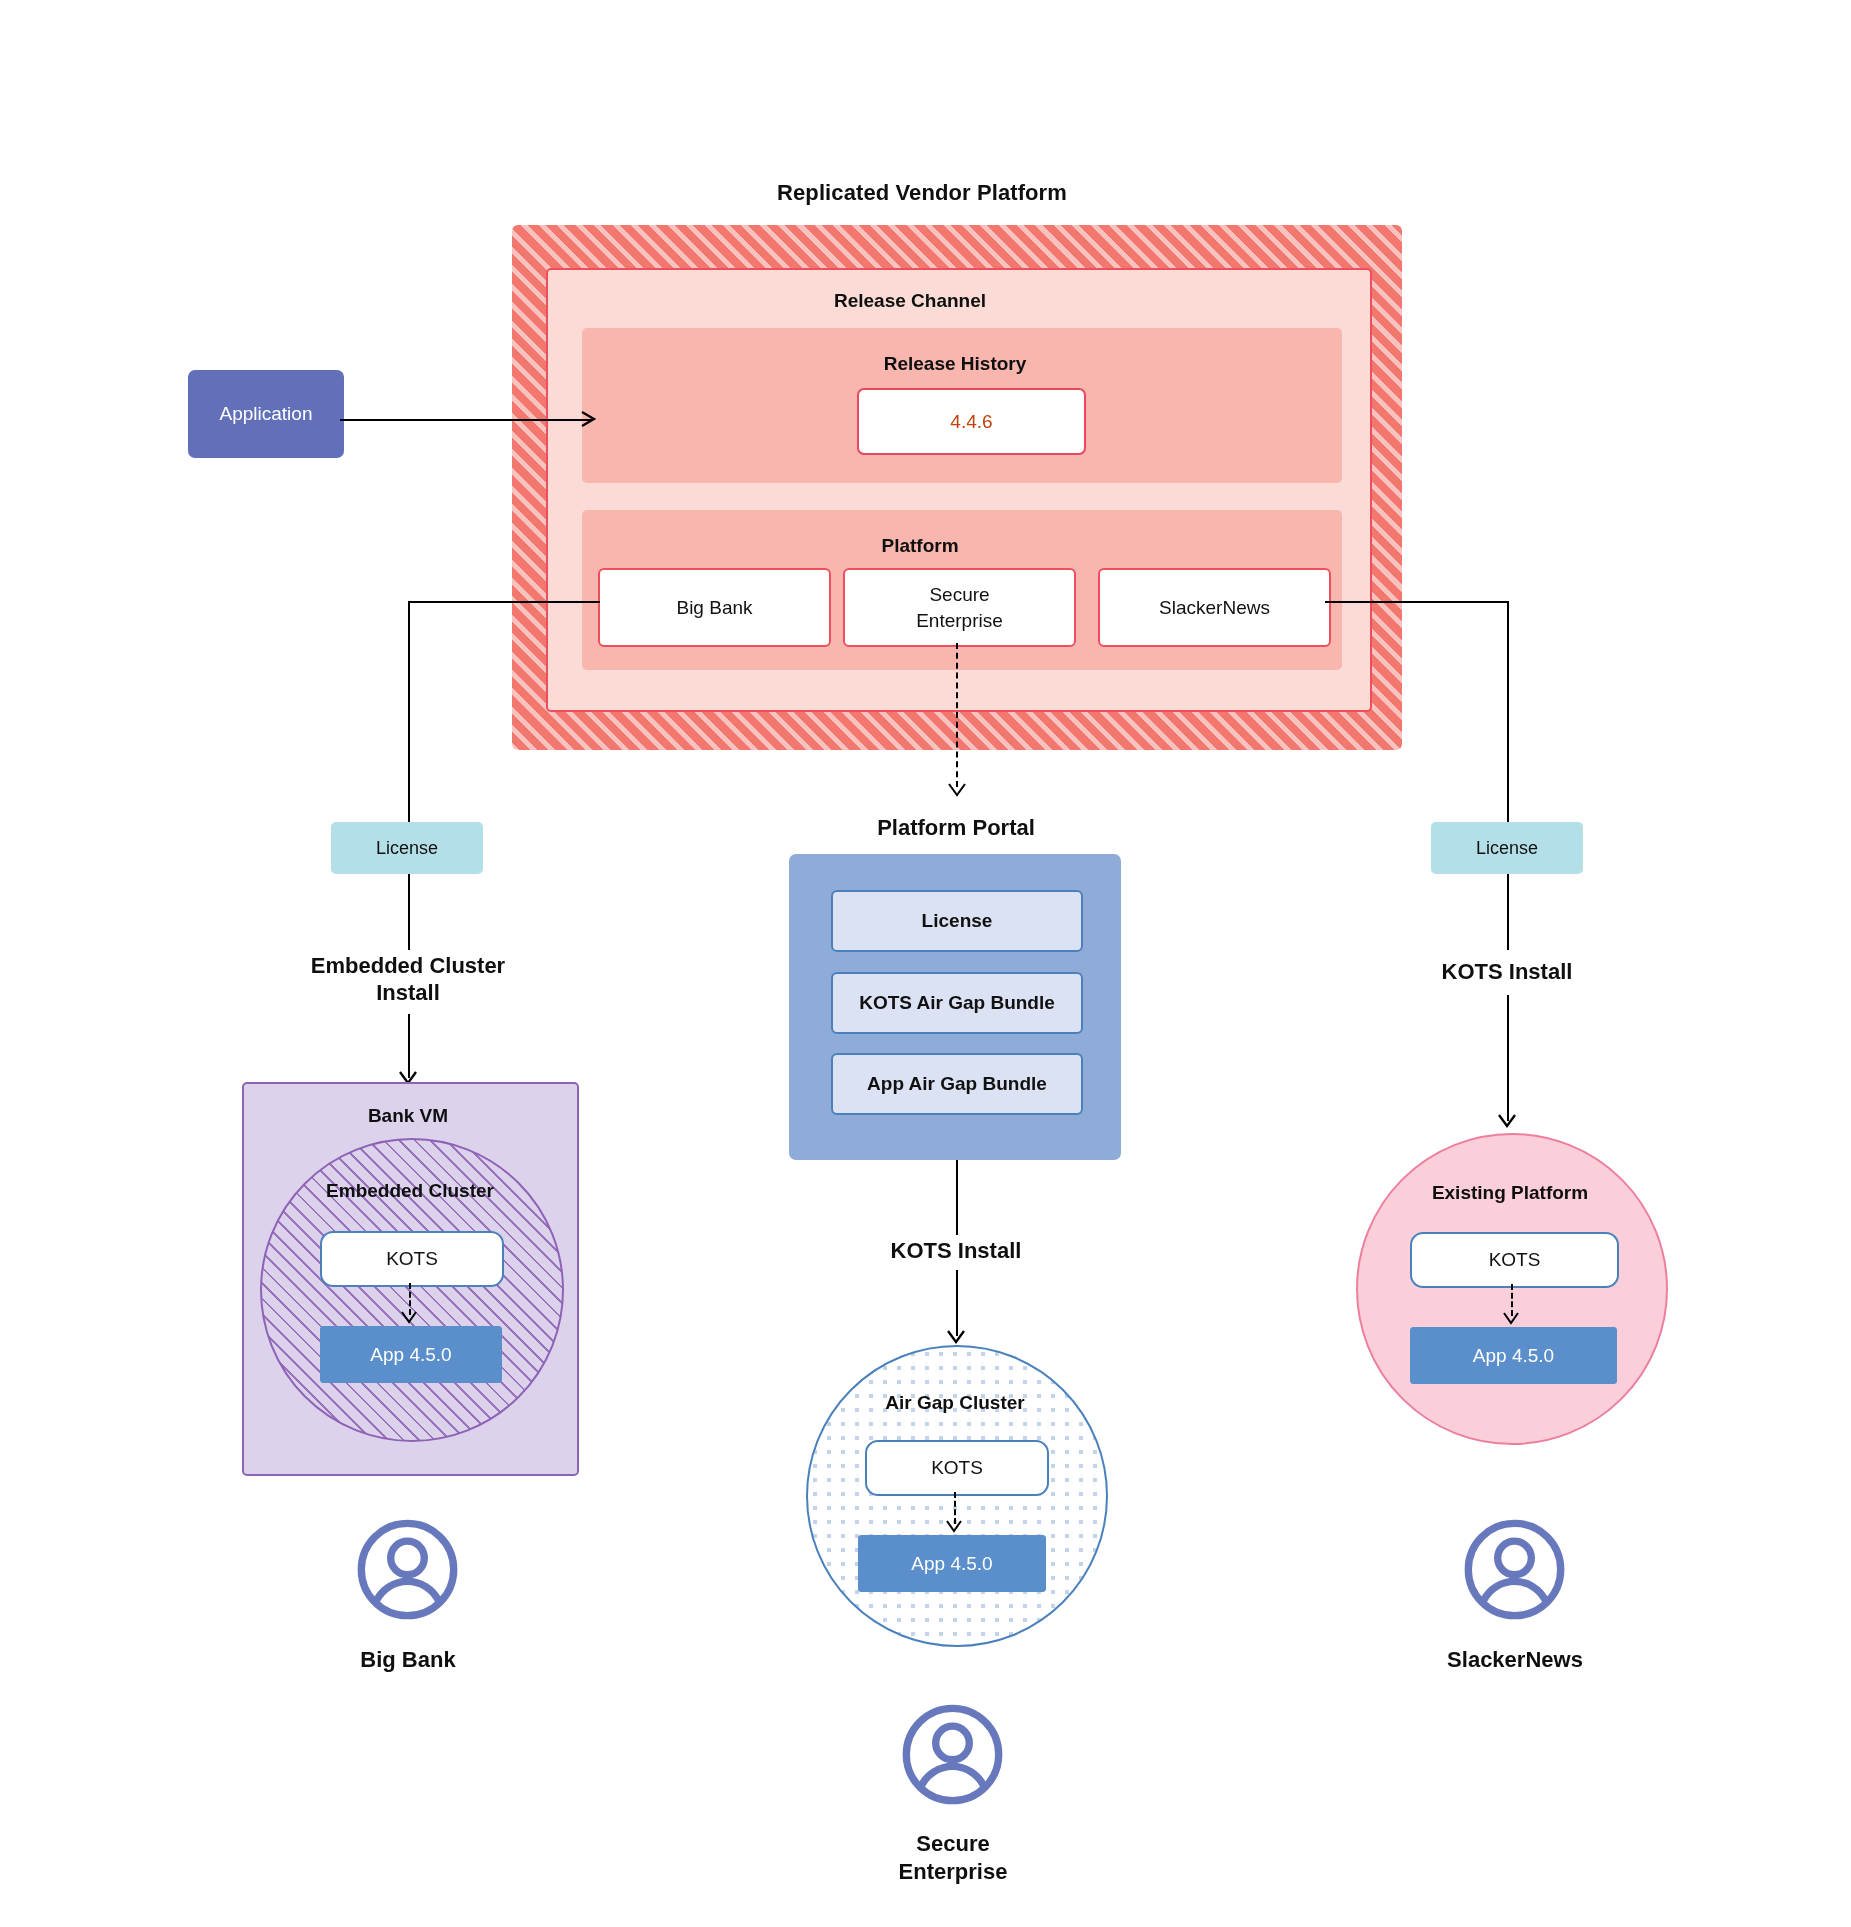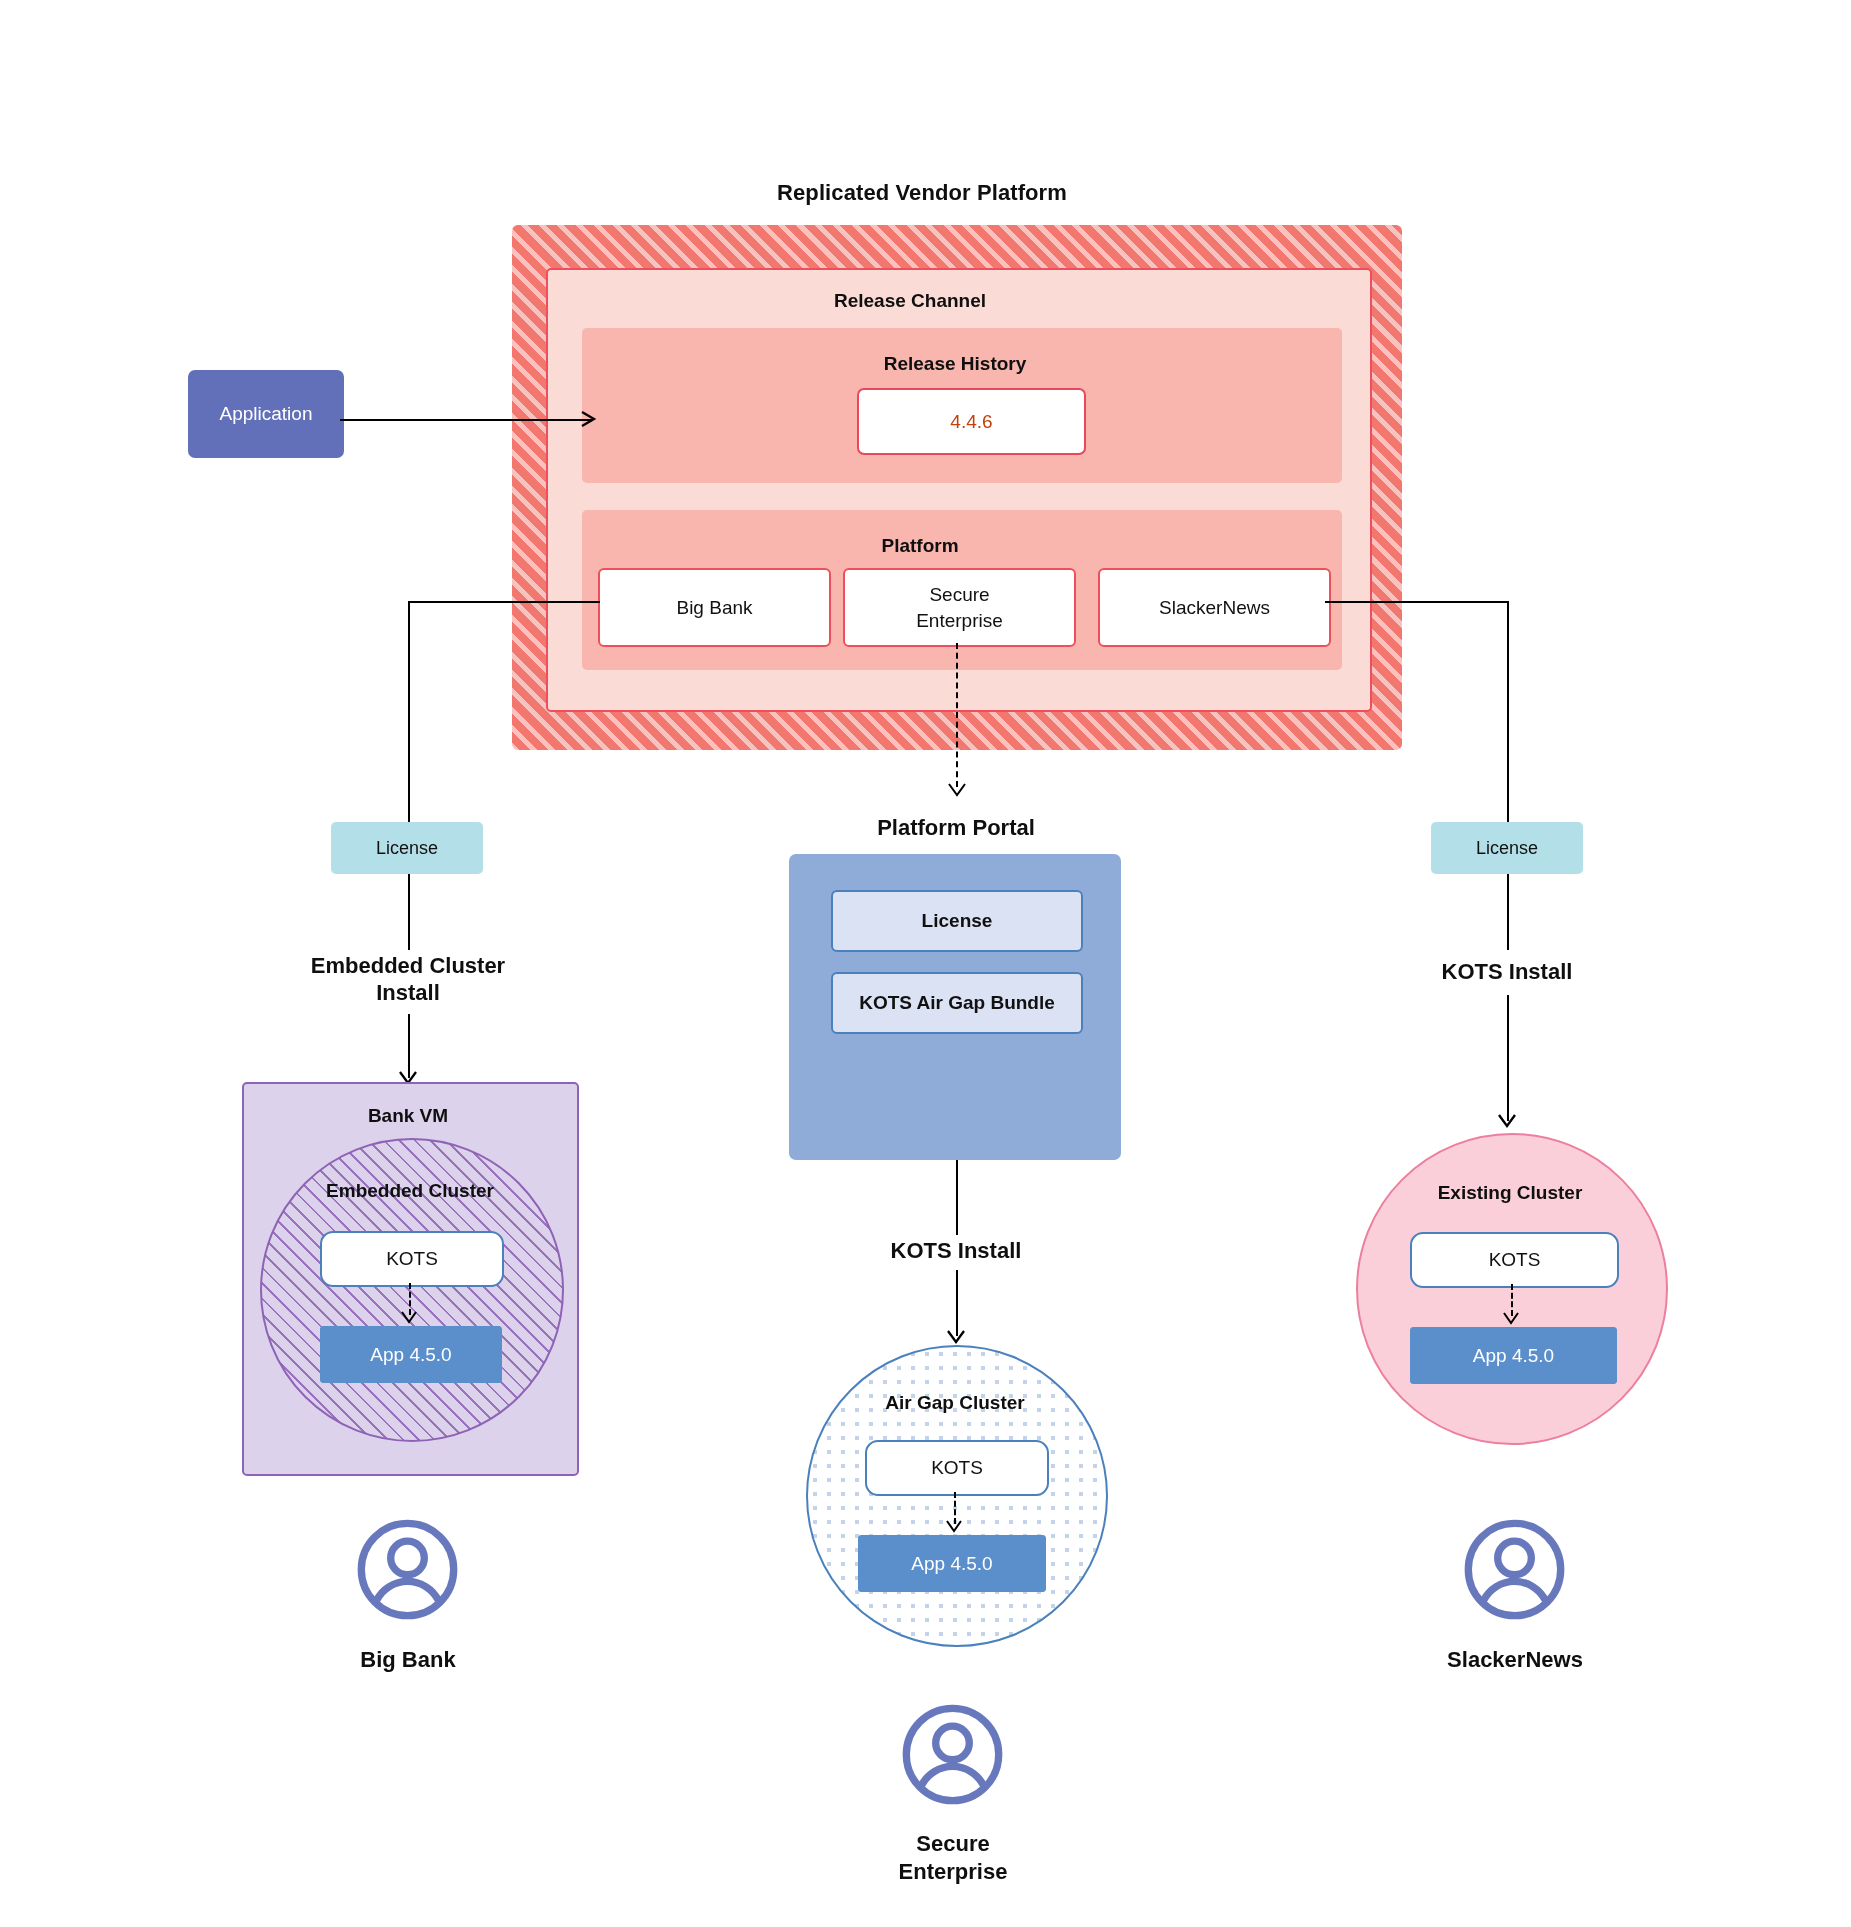--- a/index.html
+++ b/index.html
@@ -170,20 +170,21 @@
       <path d="M20.5 79.5 A33 33 0 0 1 79.5 79.5" fill="none" stroke="#6878bd" stroke-width="7"></path>
     </svg>
   </div>
   <div class="abs person-label" style="left:283px;top:1646px;width:250px;white-space:pre-line;">Big Bank</div>
 
   <div class="abs ctr edge-label" style="left:806px;top:812px;width:300px;height:32px;">Platform  Portal</div>
 
   <div class="abs portal-box" style="left:789px;top:854px;width:332px;height:306px;"></div>
   <div class="abs ctr portal-item" style="left:831px;top:890px;width:248px;height:58px;">License</div>
   <div class="abs ctr portal-item" style="left:831px;top:972px;width:248px;height:58px;">KOTS Air Gap Bundle</div>
+  <div class="abs ctr portal-item" style="left:831px;top:1053px;width:248px;height:58px;">App Air Gap Bundle</div>
 
   <div class="abs line vline" style="left:956px;top:1160px;height:75px;"></div>
   <div class="abs ctr edge-label" style="left:836px;top:1235px;width:240px;height:32px;">KOTS Install</div>
   <div class="abs line vline" style="left:956px;top:1270px;height:66px;"></div>
   <svg class="abs" style="left:945px;top:1327px;" width="22" height="22" viewBox="0 0 22 22">
     <path d="M3 4 L11 15 L19 4" fill="none" stroke="#000" stroke-width="2.3"></path>
   </svg>
 
   <div class="abs airgap-circle" style="left:806px;top:1345px;width:298px;height:298px;"></div>
   <div class="abs ctr small-label" style="left:855px;top:1390px;width:200px;height:26px;">Air Gap Cluster</div>
@@ -210,21 +211,21 @@
   <div class="abs line vline" style="left:1507px;top:874px;height:76px;"></div>
 
   <div class="abs ctr edge-label" style="left:1387px;top:956px;width:240px;height:32px;">KOTS Install</div>
 
   <div class="abs line vline" style="left:1507px;top:995px;height:126px;"></div>
   <svg class="abs" style="left:1496px;top:1111px;" width="22" height="22" viewBox="0 0 22 22">
     <path d="M3 4 L11 15 L19 4" fill="none" stroke="#000" stroke-width="2.3"></path>
   </svg>
 
   <div class="abs existing-circle" style="left:1356px;top:1133px;width:308px;height:308px;"></div>
-  <div class="abs ctr small-label" style="left:1410px;top:1180px;width:200px;height:26px;">Existing Cluster</div>
+  <div class="abs ctr small-label" style="left:1410px;top:1180px;width:200px;height:26px;">Existing Platform</div>
 
   <div class="abs ctr kots-box" style="left:1410px;top:1232px;width:205px;height:52px;">KOTS</div>
   <div class="abs dline-v" style="left:1511px;top:1284px;height:32px;"></div>
   <svg class="abs" style="left:1501px;top:1309px;" width="20" height="20" viewBox="0 0 20 20">
     <path d="M3 4 L10 14 L17 4" fill="none" stroke="#000" stroke-width="2"></path>
   </svg>
   <div class="abs ctr appver-box" style="left:1410px;top:1327px;width:205px;height:55px;">App 4.5.0</div>
 
   <div class="abs avatar" style="left:1462px;top:1517px;">
     <svg width="105" height="105" viewBox="0 0 100 100">

